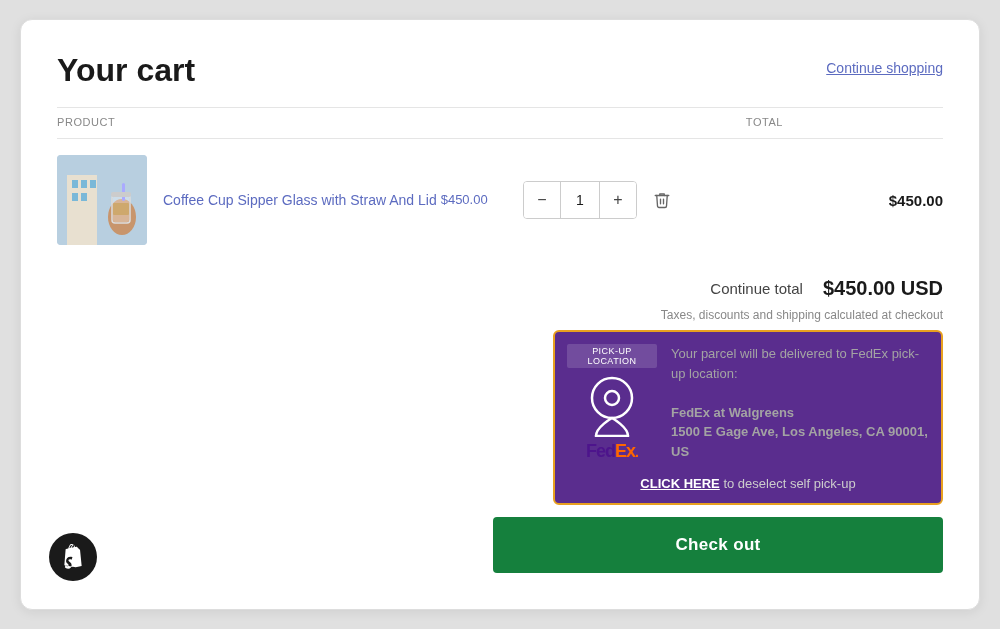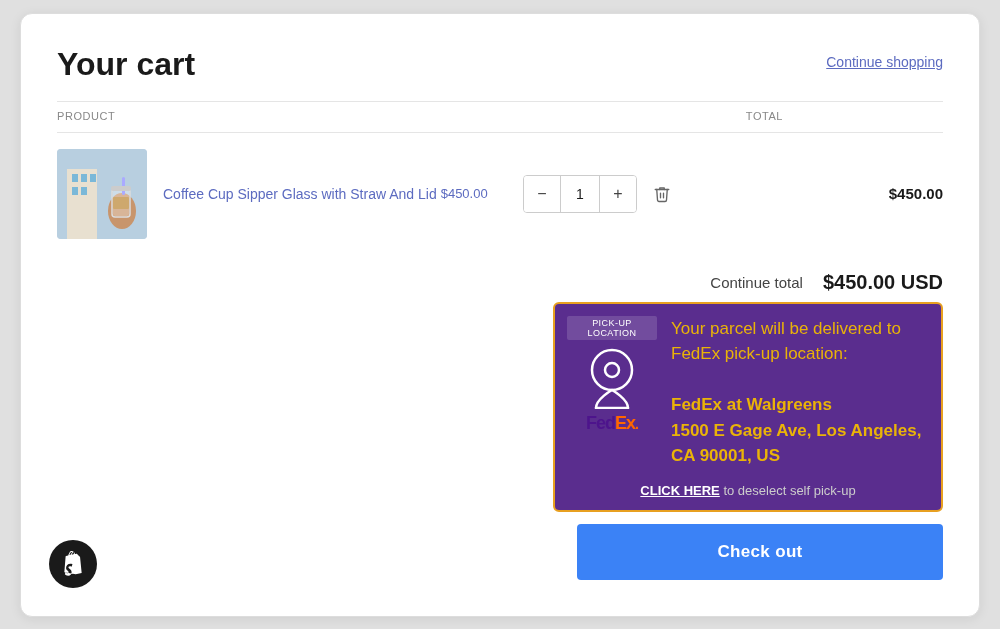--- a/index.html
+++ b/index.html
@@ -197,41 +197,41 @@
       text-align: center;
       text-transform: uppercase;
       letter-spacing: 0.05em;
       background: rgba(255,255,255,0.15);
       border-radius: 2px;
       padding: 2px 4px;
       width: 100%;
     }
     .pickup-text-area {
       flex: 1;
-      color: #eab308;
-      font-size: 17px;
+      color: #a3a3a3;
+      font-size: 13px;
       line-height: 1.5;
     }
     .pickup-bold {
       font-weight: 700;
     }
     .pickup-footer {
       text-align: center;
       font-size: 13px;
       color: #ccc;
     }
     .pickup-footer a {
       color: #fff;
       font-weight: 700;
       text-decoration: underline;
       cursor: pointer;
     }
     .checkout-btn {
-      width: 366px;
-      background: #3b82f6;
+      width: 450px;
+      background: #15803d;
       color: #fff;
       border: none;
       border-radius: 4px;
       padding: 18px 0;
       font-size: 17px;
       font-weight: 600;
       cursor: pointer;
       text-align: center;
       margin-top: 4px;
       letter-spacing: 0.02em;
@@ -328,20 +328,21 @@
     </div>
 
     <div class="total-cell">$450.00</div>
   </div>
 
   <div class="cart-summary">
     <div class="estimated-total-row">
       <span class="estimated-label">Continue total</span>
       <span class="estimated-value">$450.00 USD</span>
     </div>
+    <div class="tax-note">Taxes, discounts and shipping calculated at checkout</div>
 
     <div class="pickup-box">
       <div class="pickup-inner">
 
         <div class="pickup-icon-area">
           <div class="pickup-location-label">Pick-up location</div>
 
           <svg width="60" height="65" viewBox="0 0 60 65" xmlns="http://www.w3.org/2000/svg">
             <circle cx="30" cy="26" r="20" fill="none" stroke="white" stroke-width="2.5"></circle>
             <circle cx="30" cy="26" r="7" fill="none" stroke="white" stroke-width="2.5"></circle>

